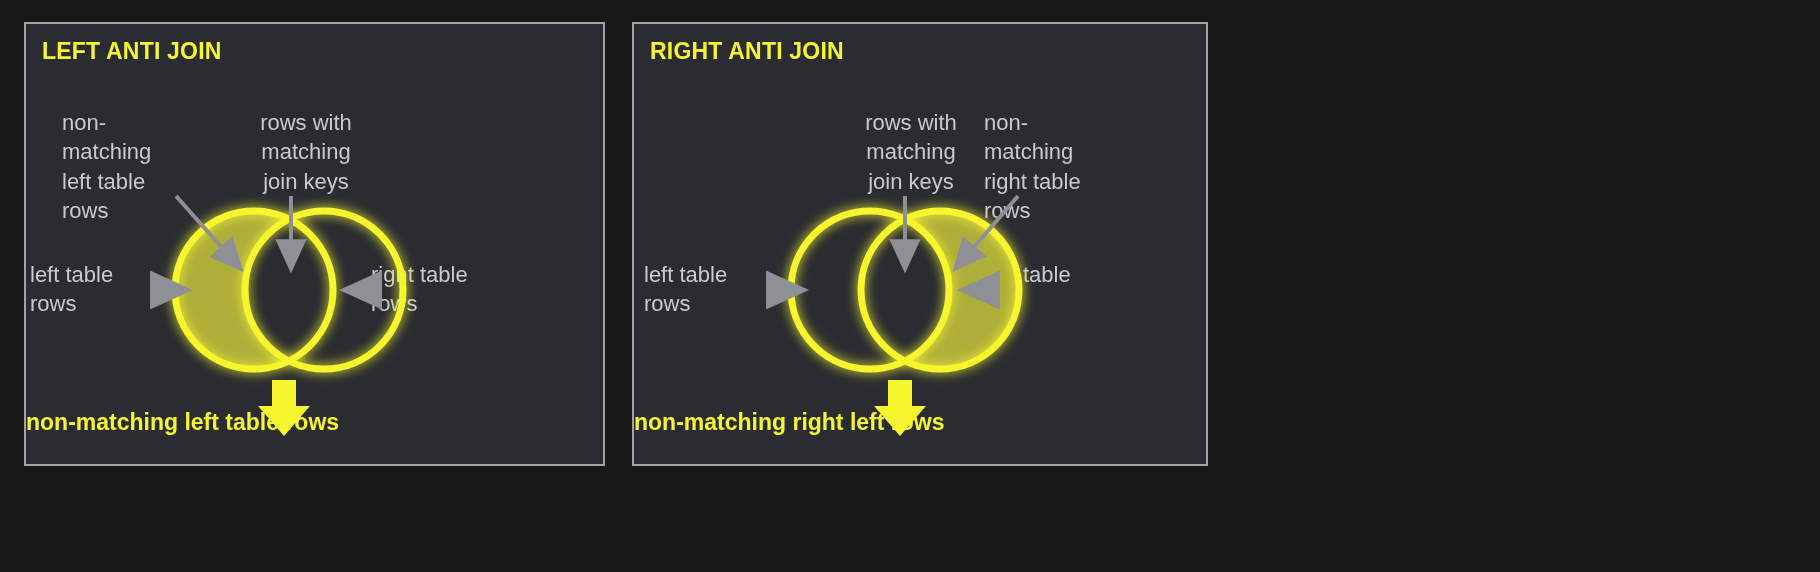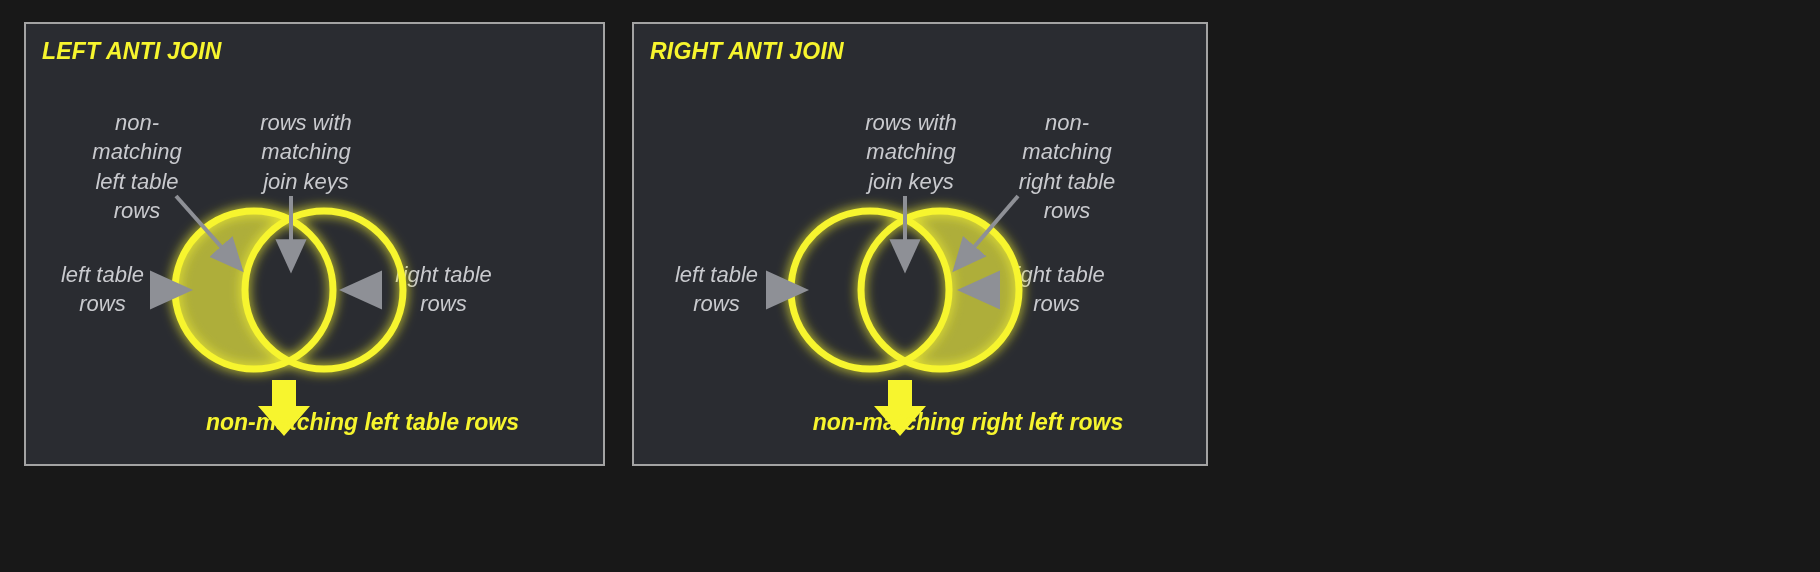--- a/index.html
+++ b/index.html
@@ -14,21 +14,20 @@
     overflow: hidden;
     font-family: "Liberation Sans", sans-serif;
     position: relative;
   }
   #canvas {
     position: absolute;
     left: 0; top: 0;
     width: 1820px;
     height: 572px;
     background: #181818;
-    font-style: italic;
   }
   .panel {
     position: absolute;
     top: 22px;
     height: 444px;
     background: #2a2c31;
     border: 2px solid #a3a3a3;
     box-sizing: border-box;
   }
   #panel-left  { left: 24px;  width: 581px; }
@@ -43,44 +42,42 @@
     font-weight: bold;
     letter-spacing: 0.2px;
     white-space: nowrap;
   }
 
   .caption {
     position: absolute;
     left: 0;
     width: 100%;
     bottom: 28px;
-    text-align: center;
     color: #f7f52e;
     font-size: 23px;
     font-weight: bold;
     white-space: nowrap;
-    margin-left: 48px;
   }
 
   .venn-wrap {
     position: absolute;
     left: 0; top: 0;
     width: 100%; height: 100%;
     pointer-events: none;
   }
   .venn-wrap svg { display: block; }
 
   .anno {
     position: absolute;
     color: #c9cace;
     font-size: 22px;
     line-height: 1.33;
     white-space: pre-line;
   }
-  .anno.center { text-align: center; }
+  .anno.center { }
   .anno.left   { text-align: center; }
 </style>
 </head>
 <body>
 
 <div id="canvas">
 
   <div class="panel" id="panel-left">
 
     <div class="panel-title">LEFT ANTI JOIN</div>

